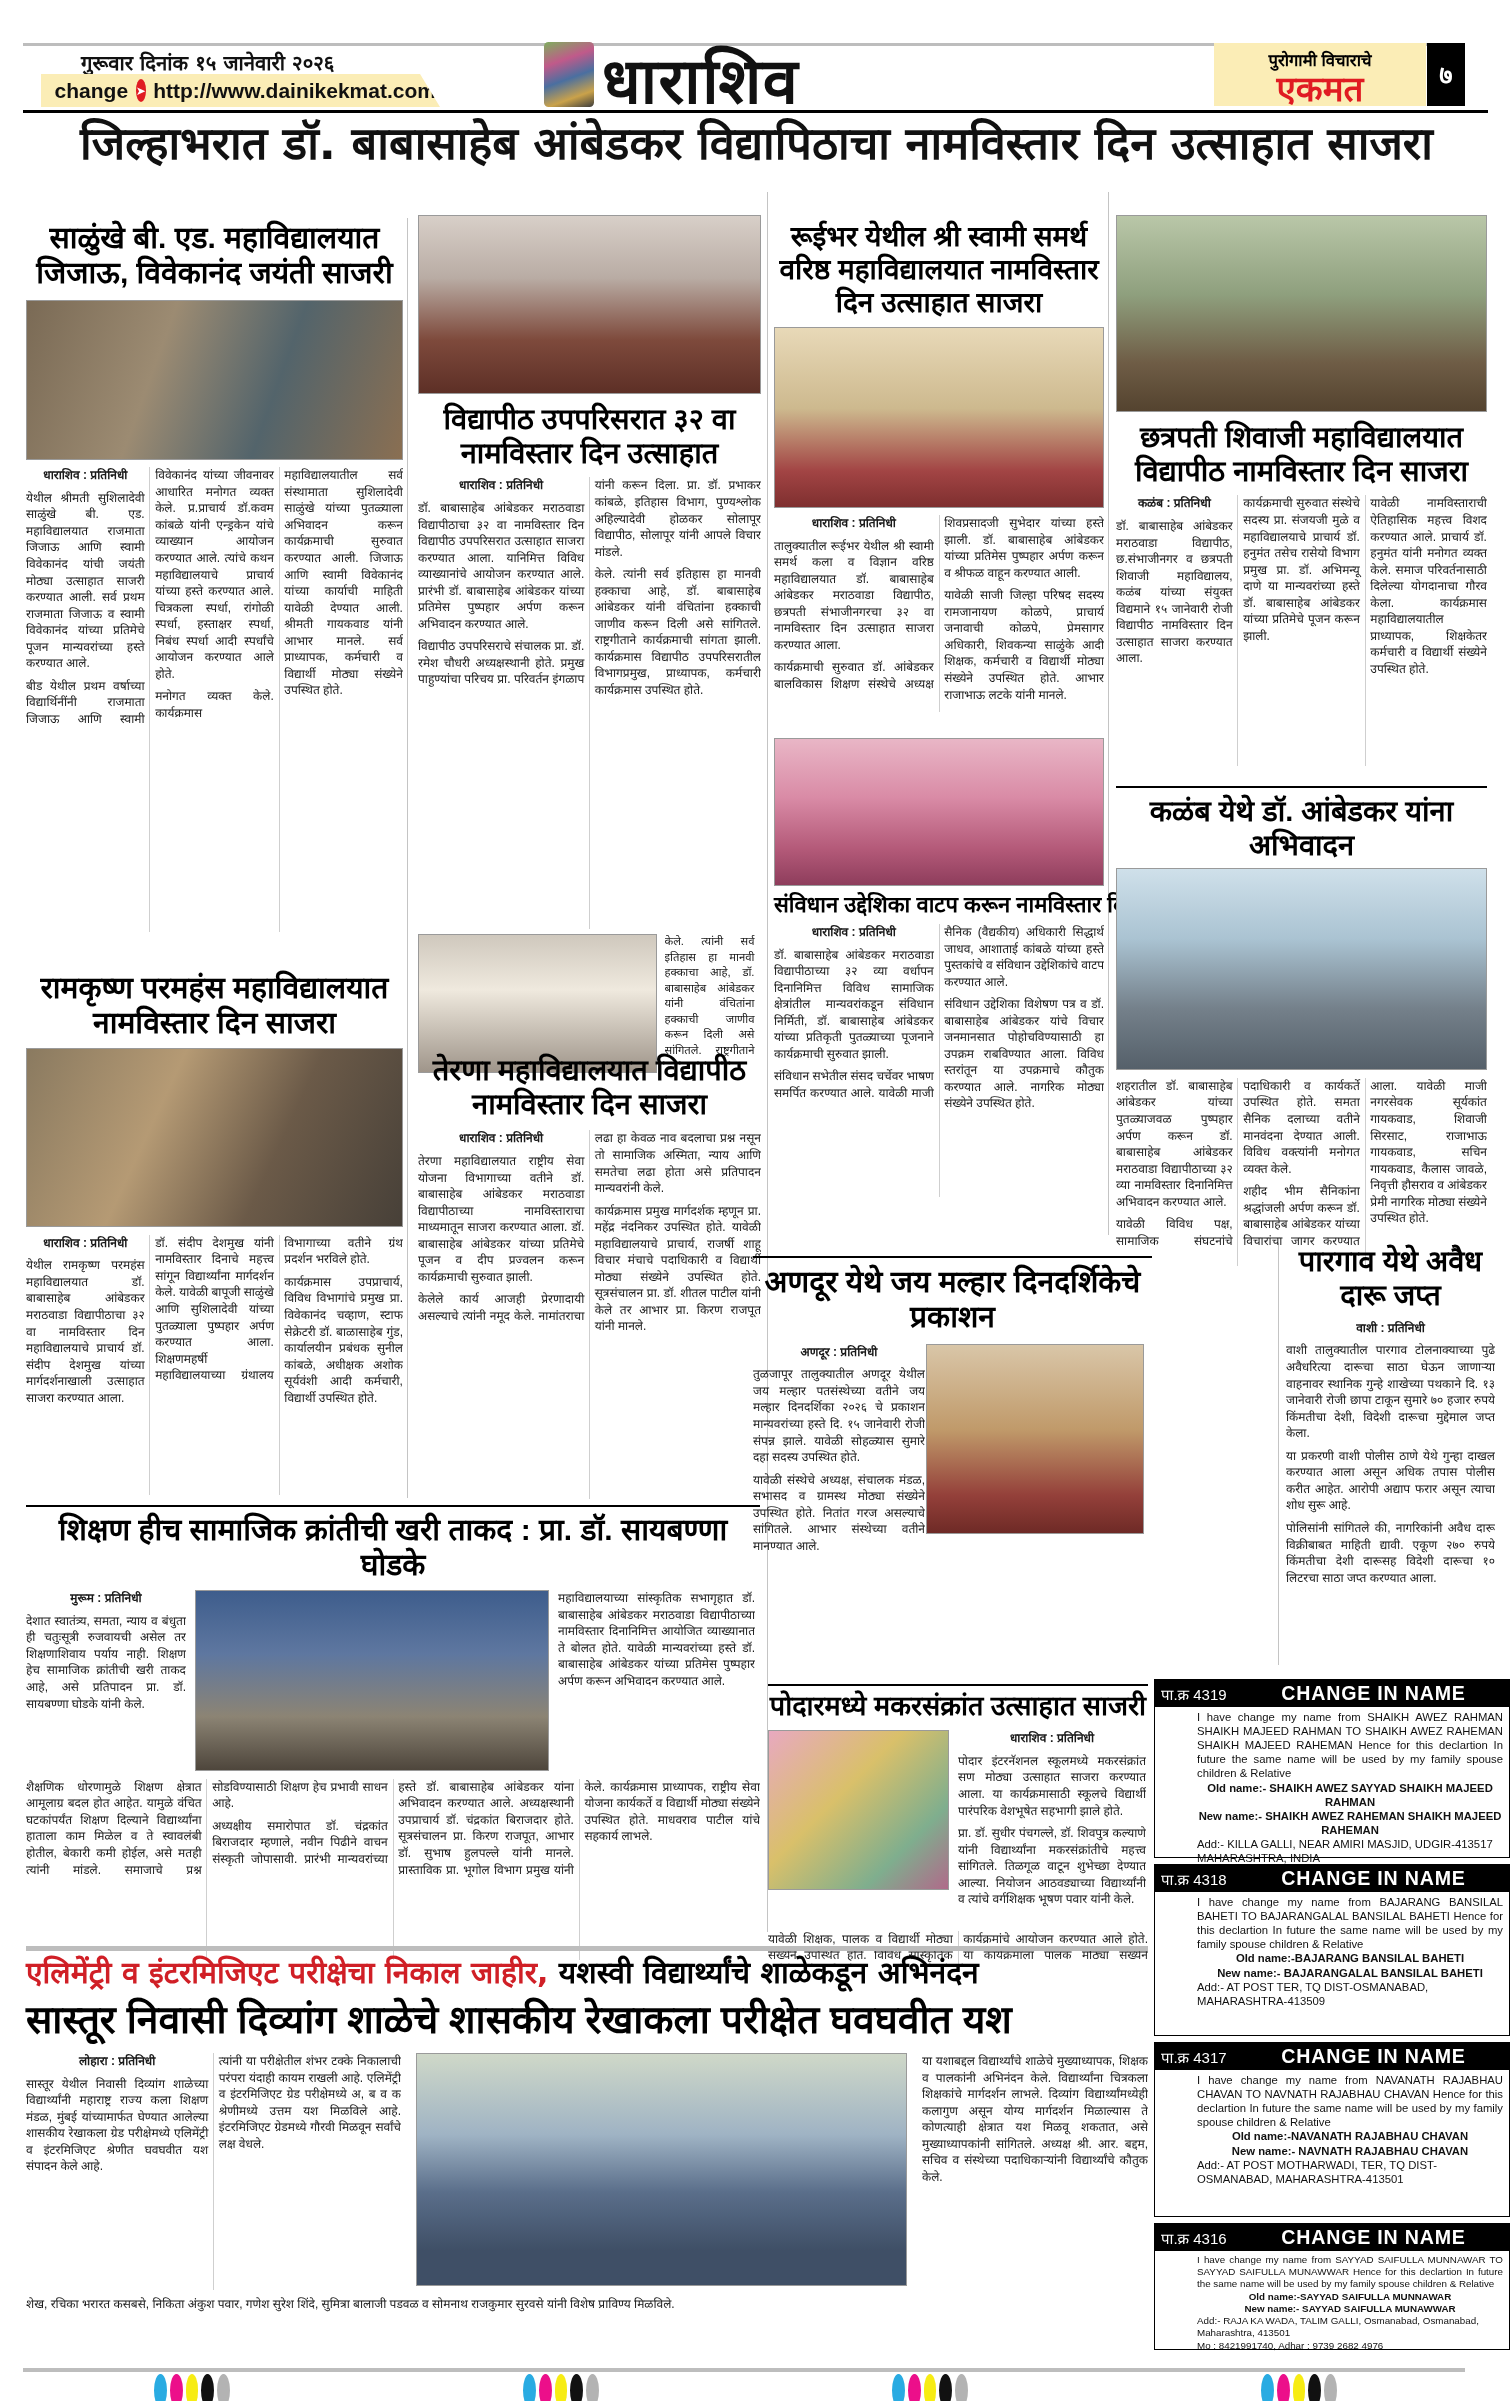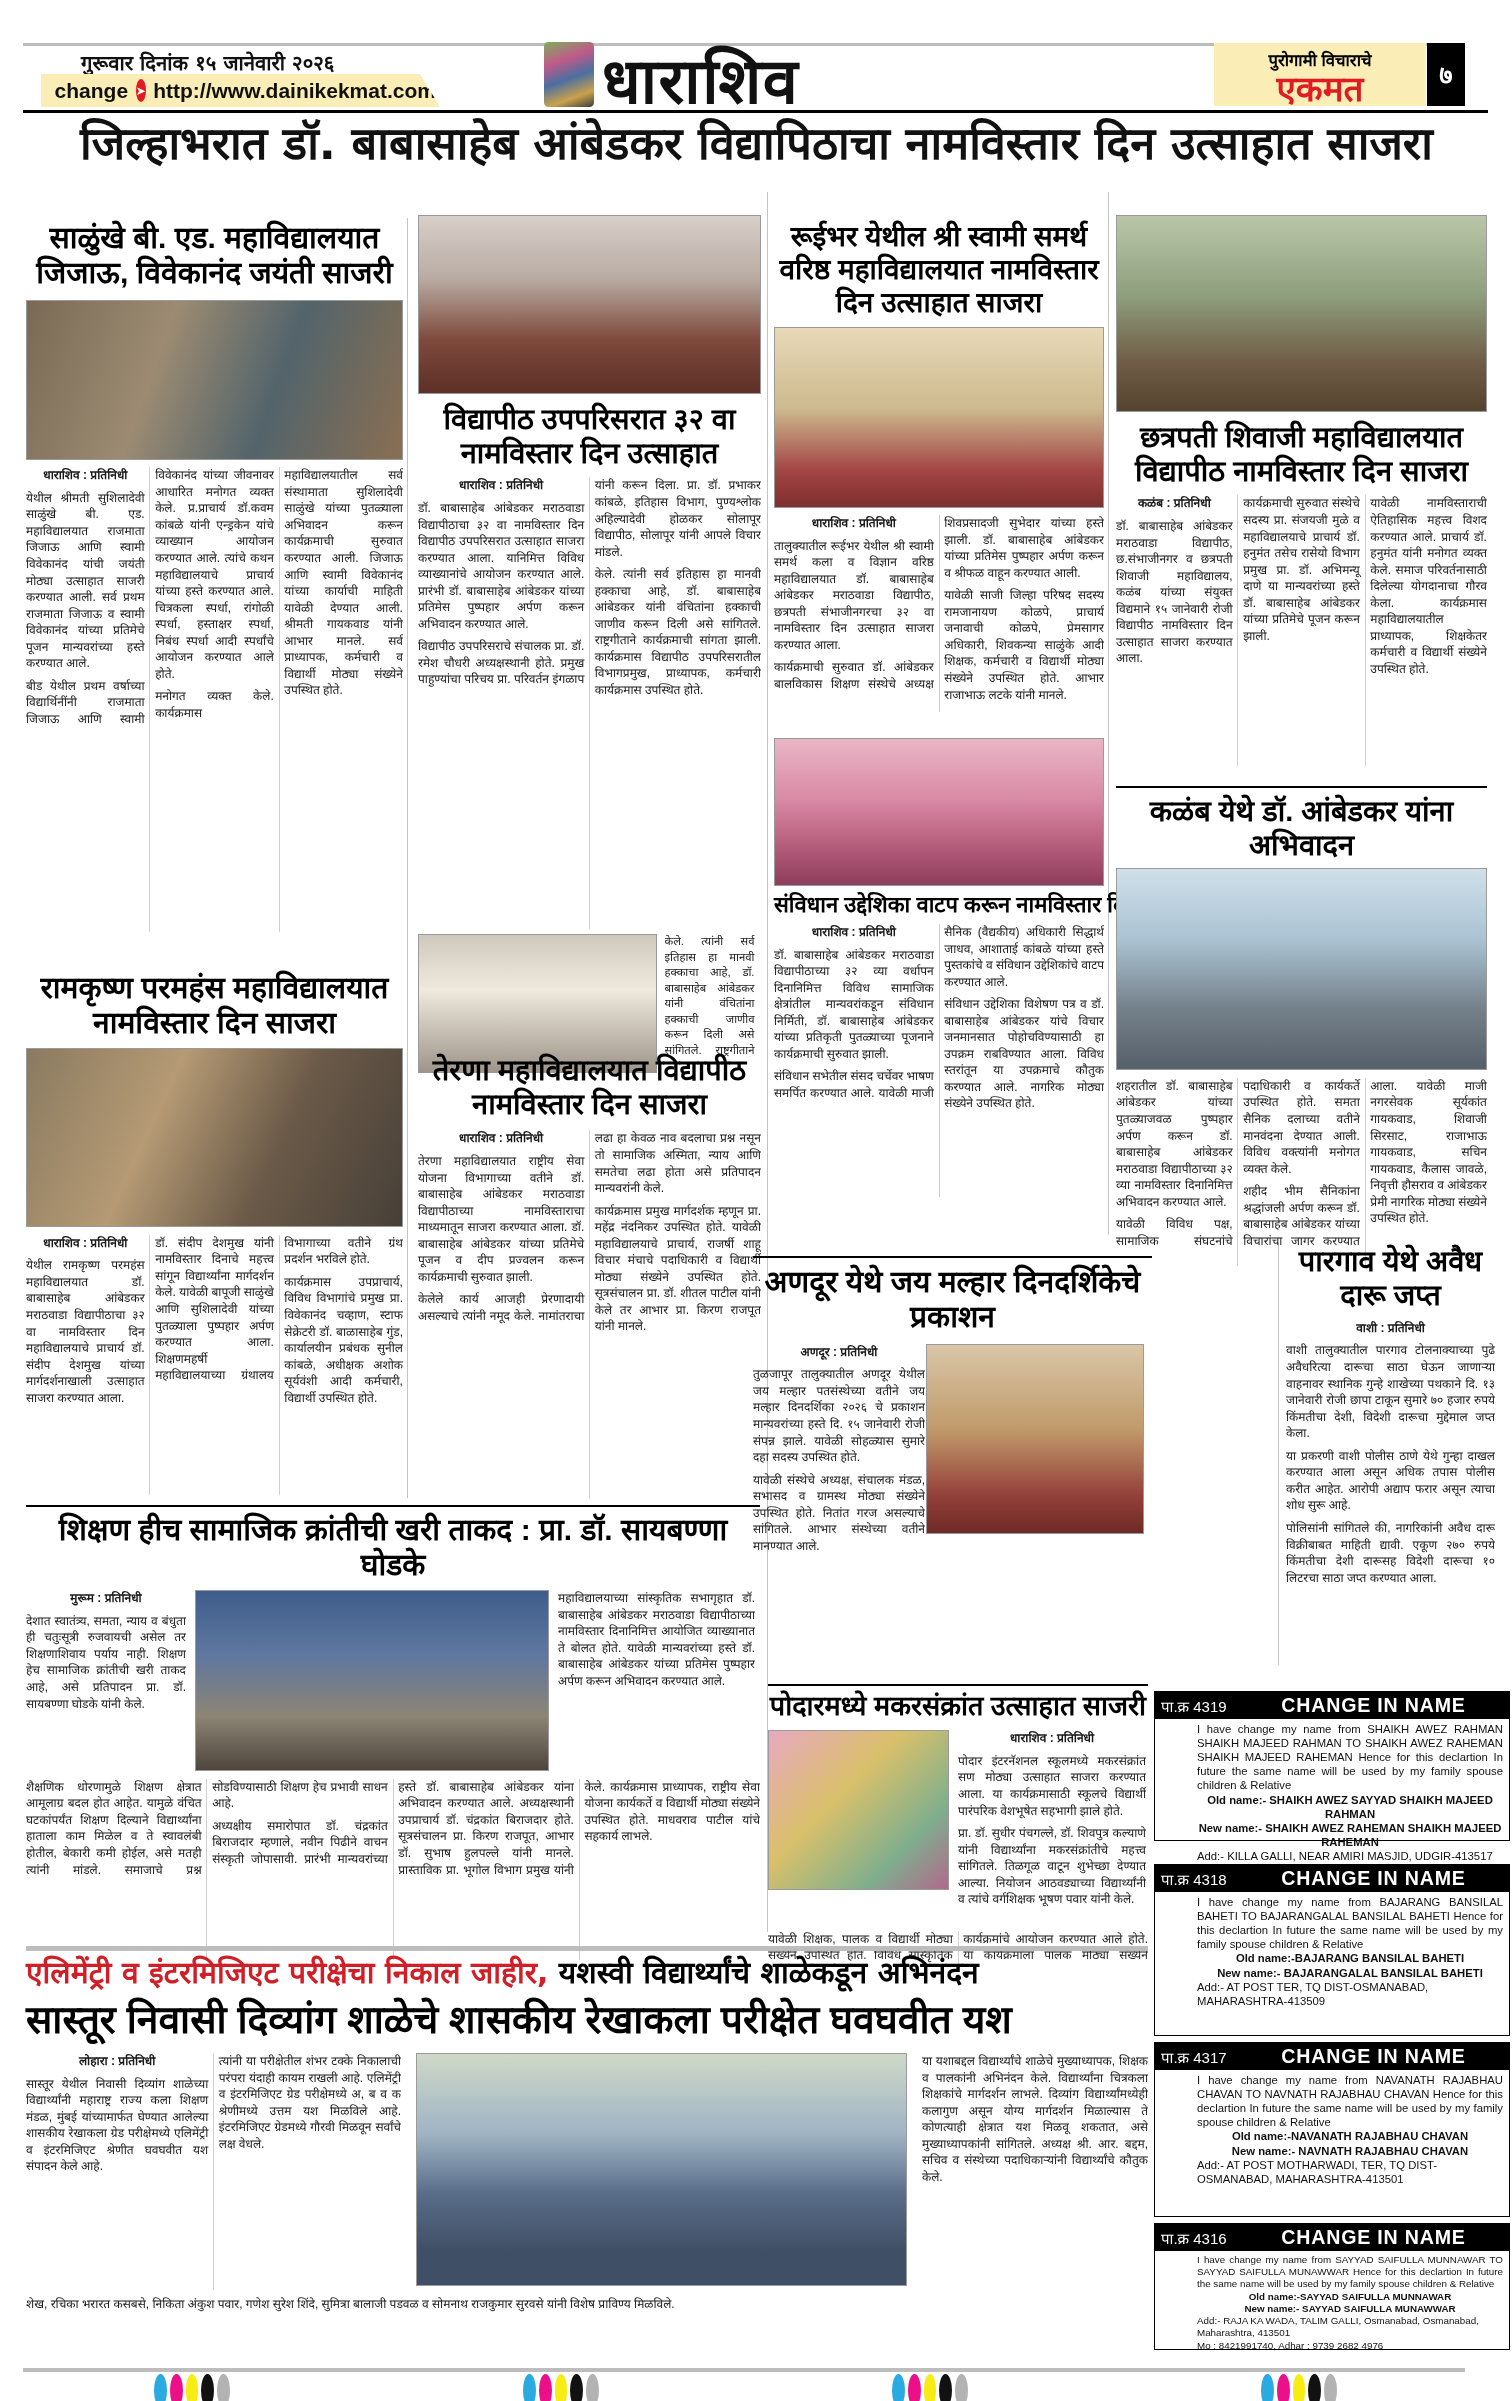--- a/index.html
+++ b/index.html
@@ -255,21 +255,21 @@
         <p>या यशाबद्दल विद्यार्थ्यांचे शाळेचे मुख्याध्यापक, शिक्षक व पालकांनी अभिनंदन केले. विद्यार्थ्यांना चित्रकला शिक्षकांचे मार्गदर्शन लाभले. दिव्यांग विद्यार्थ्यांमध्येही कलागुण असून योग्य मार्गदर्शन मिळाल्यास ते कोणत्याही क्षेत्रात यश मिळवू शकतात, असे मुख्याध्यापकांनी सांगितले. अध्यक्ष श्री. आर. बद्दम, सचिव व संस्थेच्या पदाधिकाऱ्यांनी विद्यार्थ्यांचे कौतुक केले.</p>
       </div>
     </div>
     <div class="body-cols cols1" style="height:33px;margin-top:6px;">
       <p>शेख, रचिका भरारत कसबसे, निकिता अंकुश पवार, गणेश सुरेश शिंदे, सुमित्रा बालाजी पडवळ व सोमनाथ राजकुमार सुरवसे यांनी विशेष प्राविण्य मिळविले.</p>
     </div>
   </section>
 
   <div class="abs" style="left:1154px;top:1679px;width:356px;height:670px;">
 
-    <div class="ad" style="top:12px;height:150px;">
+    <div class="ad" style="top:0;height:179px;">
       <div class="ad-head">
         <span class="ad-num">पा.क्र 4319</span>
         <span class="ad-title">CHANGE IN NAME</span>
       </div>
       <div class="ad-body">
         <span>I have change my name from SHAIKH AWEZ RAHMAN SHAIKH MAJEED RAHMAN TO SHAIKH AWEZ RAHEMAN SHAIKH MAJEED RAHEMAN Hence for this declartion In future the same name will be used by my family spouse children &amp; Relative</span>
         <span class="nm">Old name:- SHAIKH AWEZ SAYYAD SHAIKH MAJEED RAHMAN</span>
         <span class="nm">New name:- SHAIKH AWEZ RAHEMAN SHAIKH MAJEED RAHEMAN</span>
         <span class="ad-add">Add:- KILLA GALLI, NEAR AMIRI MASJID, UDGIR-413517 MAHARASHTRA, INDIA</span>
       </div>

